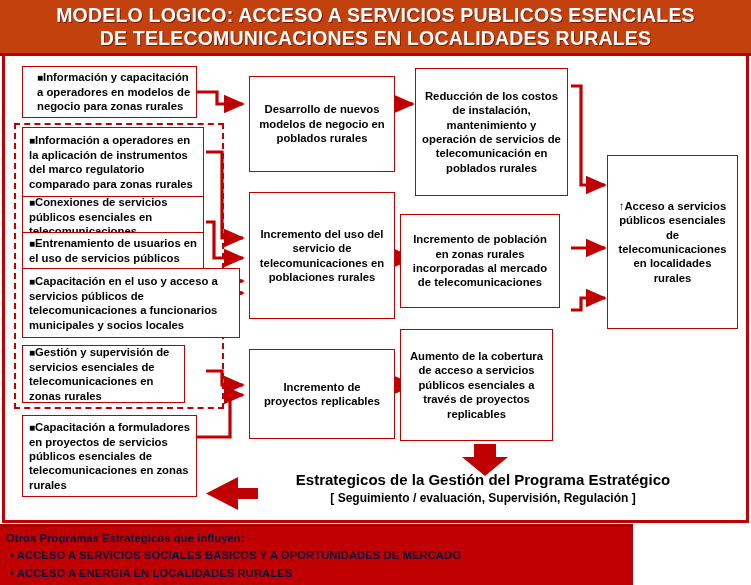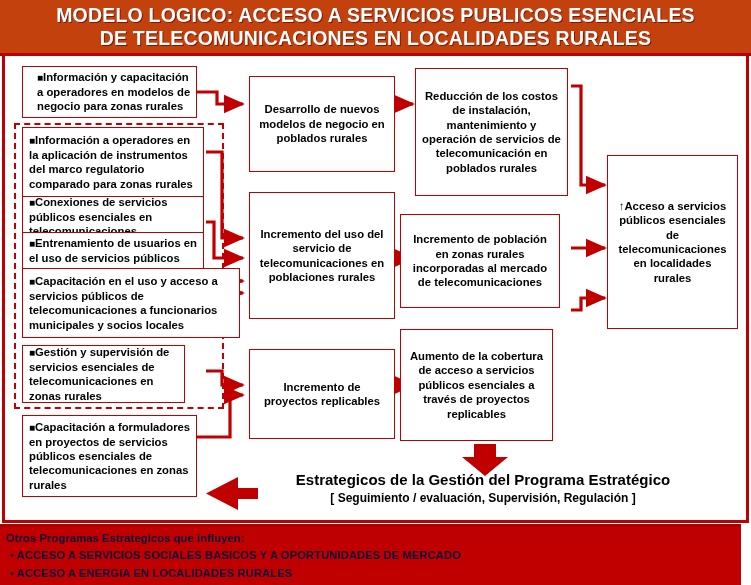--- a/index.html
+++ b/index.html
@@ -104,21 +104,21 @@
   }
   .caption-sub {
     font-size: 12px; font-weight: bold; color: #000;
     margin-top: 2px;
   }
 
   
   .footer-band {
     position: absolute;
     left: 0; top: 524px;
-    width: 741px; height: 61px;
+    width: 633px; height: 61px;
     background: #C00000;
     border-top: 3px solid #AA0000;
     padding: 3px 20px 0 6px;
   }
   .footer-line {
     color: #0B0B3B;
     font-size: 11.2px;
     font-weight: bold;
     line-height: 1.55;
     letter-spacing: 0.1px;

